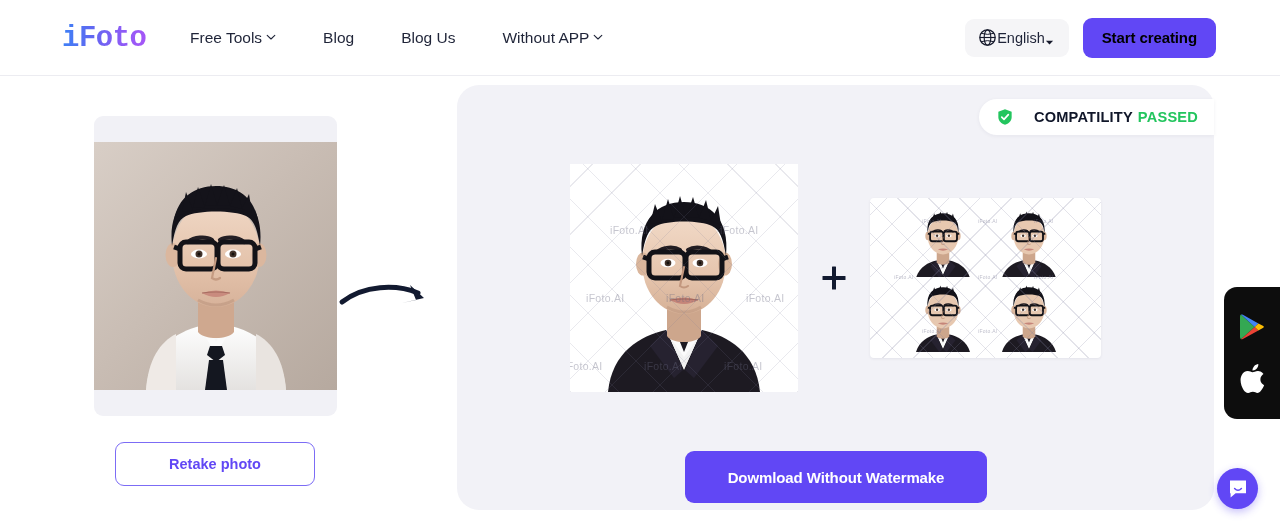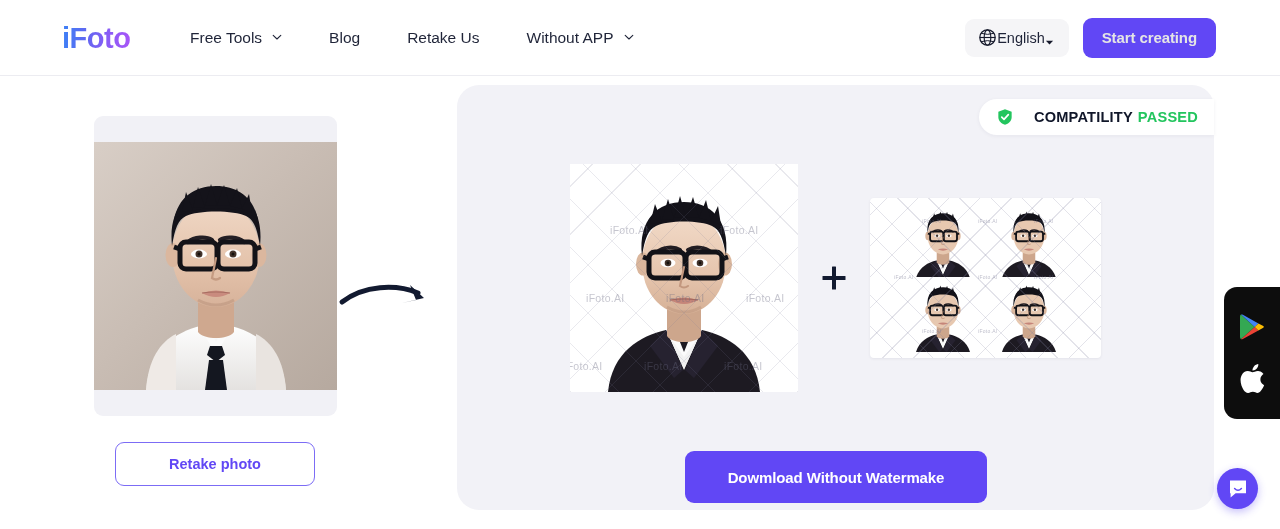--- a/index.html
+++ b/index.html
@@ -18,43 +18,43 @@
     position: absolute; left:0; top:0; width:1280px; height:76px;
     background:#fff; border-bottom:1px solid #ececf1;
     display:flex; align-items:center;
   }
   .logo {
     position:absolute; left:62px; top:50%; transform:translateY(-50%);
     font-size:29px; font-weight:bold; letter-spacing:-0.5px;
     background: linear-gradient(95deg,#3b82f6 0%,#6366f1 38%,#8b5cf6 68%,#a855f7 100%);
     -webkit-background-clip: text; background-clip: text;
     -webkit-text-fill-color: transparent; color:#6c4ff0;
-    font-family:Liberation Sans, sans-serif;
+    font-family:Liberation Mono, monospace;
   }
   .nav { position:absolute; left:190px; top:0; height:76px; display:flex; align-items:center; gap:0; }
   .nav-item {
-    display:flex; align-items:center; gap:10px;
+    display:flex; align-items:center; gap:4px;
     font-size:15.5px; color:#1f2438; cursor:pointer;
     padding:0 0; margin-right:47px; white-space:nowrap;
   }
   .nav-item:last-child { margin-right:0; }
   .chev { display:inline-block; width:10px; height:10px; position:relative; top:-1px; }
   .chev svg { display:block; }
 
   .header-right { position:absolute; right:64px; top:50%; transform:translateY(-50%); display:flex; align-items:center; gap:14px; }
   .lang-select {
     display:flex; align-items:center; 
     background:#f5f5f7; border-radius:9px;
     height:38px; padding:0 15px 0 13px; cursor:pointer;
   }
   .lang-label { font-size:14.5px; color:#1f2438; }
   .globe { width:19px; height:19px; display:block; }
   .caret { width:9px; height:9px; display:block; }
   .btn-start {
-    background:#6147f5; color:#e5e5e5; border:none; border-radius:9px;
+    background:#6147f5; color:#000000; border:none; border-radius:9px;
     height:40px; padding:4px 19px; font-size:15px; font-weight:bold;
     cursor:pointer; font-family:"Liberation Sans", sans-serif;
     white-space:nowrap; letter-spacing:-0.1px;
   }
 
   
   .left-col { position:absolute; left:66px; top:116px; width:243px;padding-left:28px; }
   .photo-frame {
     width:243px; height:300px; background:#f1f1f6; border-radius:9px;
     overflow:hidden; position:relative;
@@ -180,21 +180,21 @@
               <path d="M1.2 3.4 L5 7 L8.8 3.4" fill="none" stroke="#1f2438" stroke-width="1.1" stroke-linecap="round" stroke-linejoin="round"></path>
             </svg>
         </span>
       </div>
 
       <div class="nav-item">
         <span>Blog</span>
       </div>
 
       <div class="nav-item">
-        <span>Retake Us</span>
+        <span>Blog Us</span>
       </div>
 
       <div class="nav-item">
         <span>Without APP</span>
         <span class="chev">
           <svg width="10" height="10" viewBox="0 0 10 10">
               <path d="M1.2 3.4 L5 7 L8.8 3.4" fill="none" stroke="#1f2438" stroke-width="1.1" stroke-linecap="round" stroke-linejoin="round"></path>
             </svg>
         </span>
       </div>

